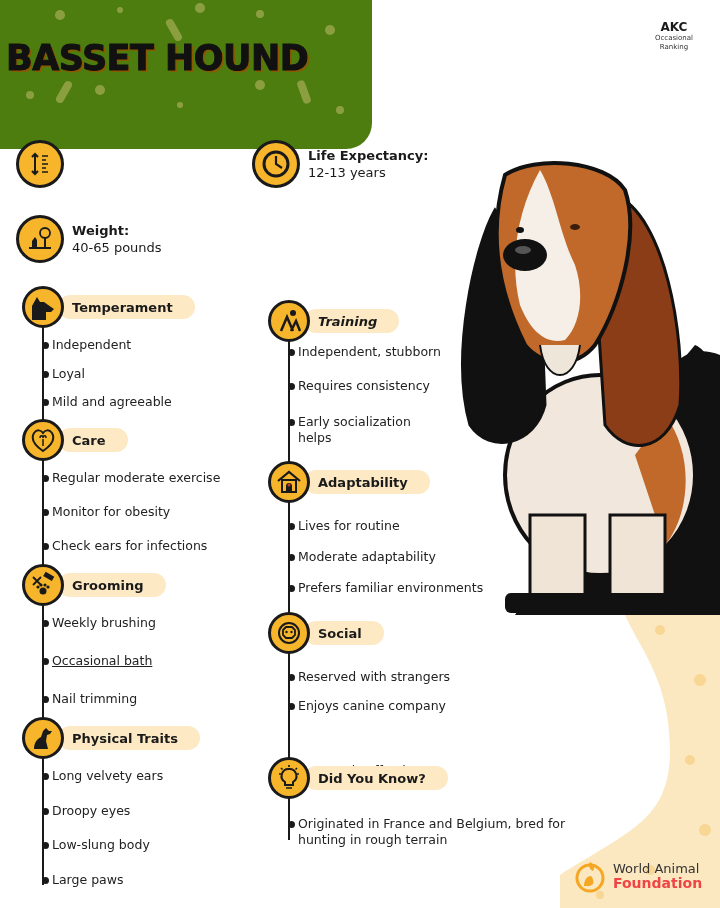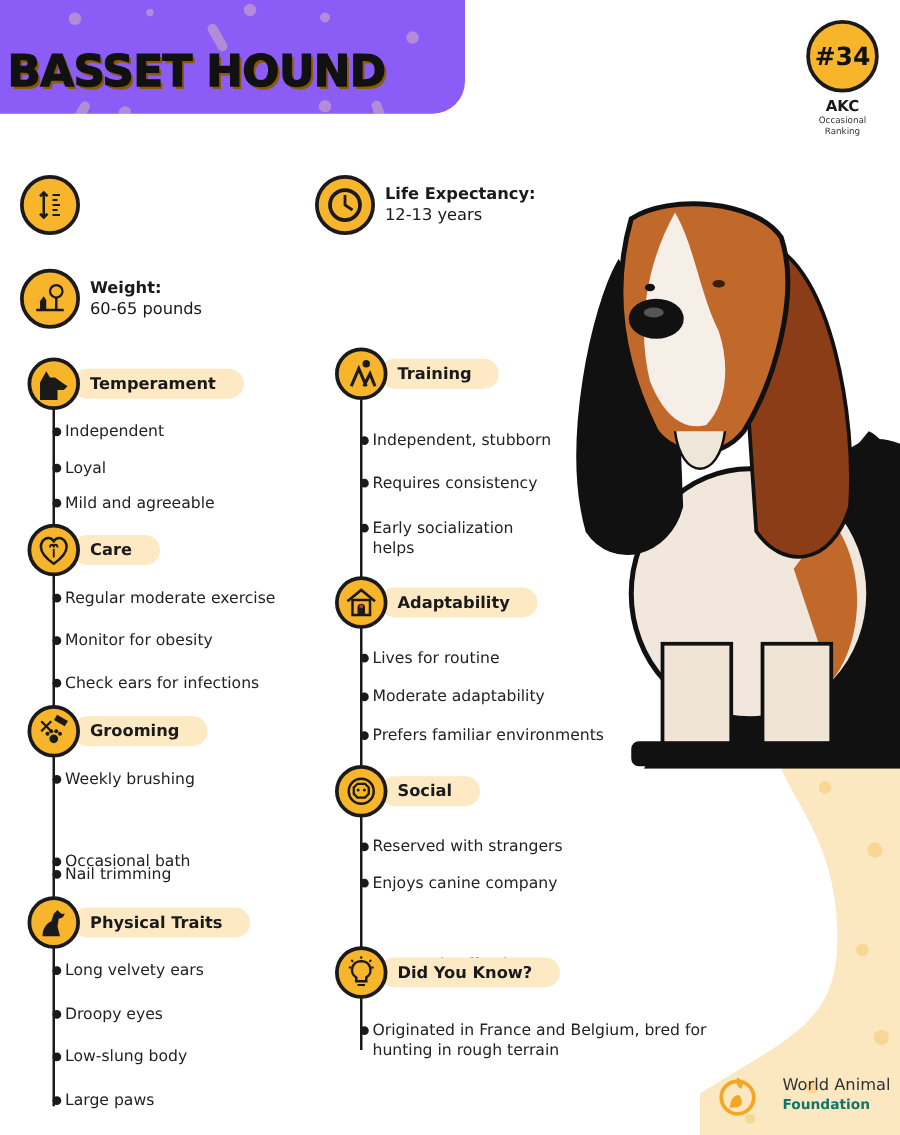--- a/index.html
+++ b/index.html
@@ -1,19 +1,19 @@
 <!DOCTYPE html>
 <html><head>
 <meta charset="utf-8">
 <style>
   * { box-sizing: border-box; margin: 0; padding: 0; }
   html, body { width: 720px; height: 908px; background: #ffffff; overflow: hidden; }
   body { position: relative; font-family: "DejaVu Sans", "Liberation Sans", sans-serif; color: #1a1a1a; }
 
-  .banner { position: absolute; left: 0; top: 0; width: 372px; height: 91px; background: #8b5cf6;
+  .banner { position: absolute; left: 0; top: 0; width: 372px; height: 149px; background: #4d7c0f;
             border-bottom-right-radius: 26px; overflow: hidden; }
   .banner .pattern { position: absolute; inset: 0; opacity: 0.35; }
   .banner h1 { position: absolute; left: 6px; top: 38px; font-family: "DejaVu Sans", sans-serif; font-weight: 900;
                font-size: 35px; letter-spacing: -0.5px; color: #111; text-shadow: 2px 2px 0 #8a5a00;
                -webkit-text-stroke: 1px #111; white-space: nowrap; }
 
   .rank { position: absolute; left: 645px; top: 16px; width: 58px; text-align: center; }
   .rank .circle { width: 58px; height: 58px; border-radius: 50%; background: #f7b52c; border: 3px solid #1a1a1a;
                   display: flex; align-items: center; justify-content: center; font-weight: 900; font-size: 20px; color: #111; }
   .rank .org { font-weight: 700; font-size: 12px; margin-top: 4px; }
@@ -29,23 +29,23 @@
   .section-head .icircle { width: 42px; height: 42px; position: relative; z-index: 2; }
   .pill { margin-left: -6px; height: 24px; padding: 0 22px 0 14px; background: #fde9c4; border-radius: 12px;
           display: flex; align-items: center; font-weight: 700; font-size: 13px; }
   .item { position: absolute; font-size: 12.5px; line-height: 16px; color: #222; }
   .item::before { content: ""; position: absolute; left: -10px; top: 5px; width: 7px; height: 7px; border-radius: 50%; background: #1a1a1a; }
 
   .dog { position: absolute; left: 445px; top: 155px; width: 275px; height: 460px; }
   .cream-bg { position: absolute; left: 560px; top: 600px; width: 160px; height: 308px; }
 
   .logo { position: absolute; left: 574px; top: 858px; display: flex; align-items: center; }
-  .logo .txt { margin-left: 20px; line-height: 15px; }
+  .logo .txt { margin-left: 7px; line-height: 15px; }
   .logo .l1 { font-size: 13px; color: #333; }
-  .logo .l2 { font-size: 11px; font-weight: 700; color: #0f766e; }
+  .logo .l2 { font-size: 14px; font-weight: 700; color: #ef4444; }
 </style>
 </head>
 <body>
 
 <div class="banner">
   <svg class="pattern" width="372" height="125" viewBox="0 0 372 125">
     <g fill="#ffe2a0">
       <circle cx="60" cy="15" r="5"></circle>
         <circle cx="120" cy="10" r="3"></circle>
         <circle cx="200" cy="8" r="5"></circle>
@@ -58,21 +58,20 @@
       <circle cx="340" cy="110" r="4"></circle>
       <rect x="170" y="18" width="8" height="24" rx="4" transform="rotate(-30 174 30)"></rect>
       <rect x="60" y="80" width="8" height="24" rx="4" transform="rotate(30 64 92)"></rect>
       <rect x="300" y="80" width="8" height="24" rx="4" transform="rotate(-20 304 92)"></rect>
     </g>
   </svg>
   <h1>BASSET HOUND</h1>
 </div>
 
 <div class="rank">
-  <div class="circle">#34</div>
   <div class="org">AKC</div>
   <div class="sub">Occasional</div>
   <div class="sub">Ranking</div>
 </div>
 
 <div class="stat" style="left:16px; top:140px;">
   <div class="icircle">
     <svg width="26" height="26" viewBox="0 0 26 26">
         <path d="M8 3v20M5 6l3-3 3 3M5 20l3 3 3-3" stroke="#1a1a1a" stroke-width="2" fill="none"></path>
         <path d="M15 5h6M15 9h4M15 13h6M15 17h4M15 21h6" stroke="#1a1a1a" stroke-width="1.5"></path>
@@ -96,21 +95,21 @@
 <div class="stat" style="left:16px; top:215px;">
   <div class="icircle">
     <svg width="30" height="30" viewBox="0 0 30 30">
         <circle cx="20" cy="9" r="5" fill="none" stroke="#1a1a1a" stroke-width="1.8"></circle>
         <path d="M20 14v10M4 24h22" stroke="#1a1a1a" stroke-width="2"></path>
         <path d="M7 24v-7l3-4 2 3v8" fill="#1a1a1a"></path>
       </svg>
   </div>
   <div class="text">
     <div class="label">Weight:</div>
-    <div>60-65 pounds</div>
+    <div>40-65 pounds</div>
   </div>
 </div>
 
 <div class="vline" style="left:42px; top:320px; height:565px;"></div>
 
 <div class="section-head" style="left:22px; top:286px;">
   <div class="icircle">
     <svg width="30" height="30" viewBox="0 0 30 30">
         <path d="M4 28V14l5-9 3 5h4l7 5 3 2-3 3h-5v8z" fill="#1a1a1a"></path>
       </svg>
@@ -142,21 +141,21 @@
         <circle cx="14" cy="20" r="3.5" fill="#1a1a1a"></circle>
         <circle cx="9" cy="16" r="1.6" fill="#1a1a1a"></circle>
         <circle cx="12" cy="14" r="1.6" fill="#1a1a1a"></circle>
         <circle cx="16" cy="14" r="1.6" fill="#1a1a1a"></circle>
         <circle cx="19" cy="16" r="1.6" fill="#1a1a1a"></circle>
       </svg>
   </div>
   <div class="pill">Grooming</div>
 </div>
 <div class="item" style="left:52px; top:615px;">Weekly brushing</div>
-<div class="item" style="left:52px; top:681px;">Occasional bath</div>
+<div class="item" style="left:52px; top:653px;text-decoration:underline;">Occasional bath</div>
 <div class="item" style="left:52px; top:691px;">Nail trimming</div>
 
 <div class="section-head" style="left:22px; top:717px;">
   <div class="icircle">
     <svg width="28" height="28" viewBox="0 0 28 28">
         <path d="M5 25c0-6 3-10 7-12l2-6 3-3 3 3h3l-2 3-3 1-1 6 2 8z" fill="#1a1a1a"></path>
       </svg>
   </div>
   <div class="pill">Physical Traits</div>
 </div>
@@ -191,21 +190,21 @@
   <path d="M95 15 C110 40 115 80 130 110 C140 140 135 170 120 185 C100 190 85 175 75 150 C65 110 70 60 95 15 Z" fill="#f5efe8"></path>
   <ellipse cx="80" cy="100" rx="22" ry="16" fill="#111"></ellipse>
   <ellipse cx="78" cy="95" rx="8" ry="4" fill="#555"></ellipse>
   <ellipse cx="75" cy="75" rx="4" ry="3" fill="#111"></ellipse>
   <ellipse cx="130" cy="72" rx="5" ry="3" fill="#3a1d0a"></ellipse>
   <path d="M95 190 C100 230 130 230 135 190" fill="#efe6da" stroke="#111" stroke-width="2"></path>
 </svg>
 
 <div class="vline" style="left:288px; top:320px; height:520px;"></div>
 
-<div class="section-head" style="left:268px; top:278px;">
+<div class="section-head" style="left:268px; top:300px;font-style:italic;">
   <div class="icircle">
     <svg width="28" height="28" viewBox="0 0 28 28">
         <path d="M6 24l6-14 6 14M16 24l5-10 4 10" stroke="#1a1a1a" stroke-width="2.5" fill="none"></path>
         <circle cx="18" cy="6" r="3" fill="#1a1a1a"></circle>
       </svg>
   </div>
   <div class="pill">Training</div>
 </div>
 <div class="item" style="left:298px; top:344px;">Independent, stubborn</div>
 <div class="item" style="left:298px; top:378px;">Requires consistency</div>

